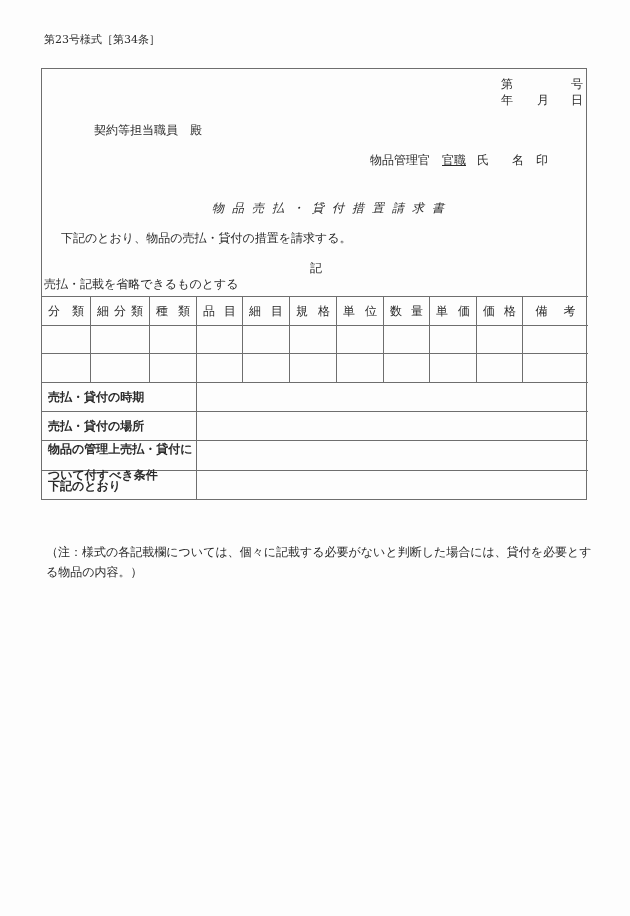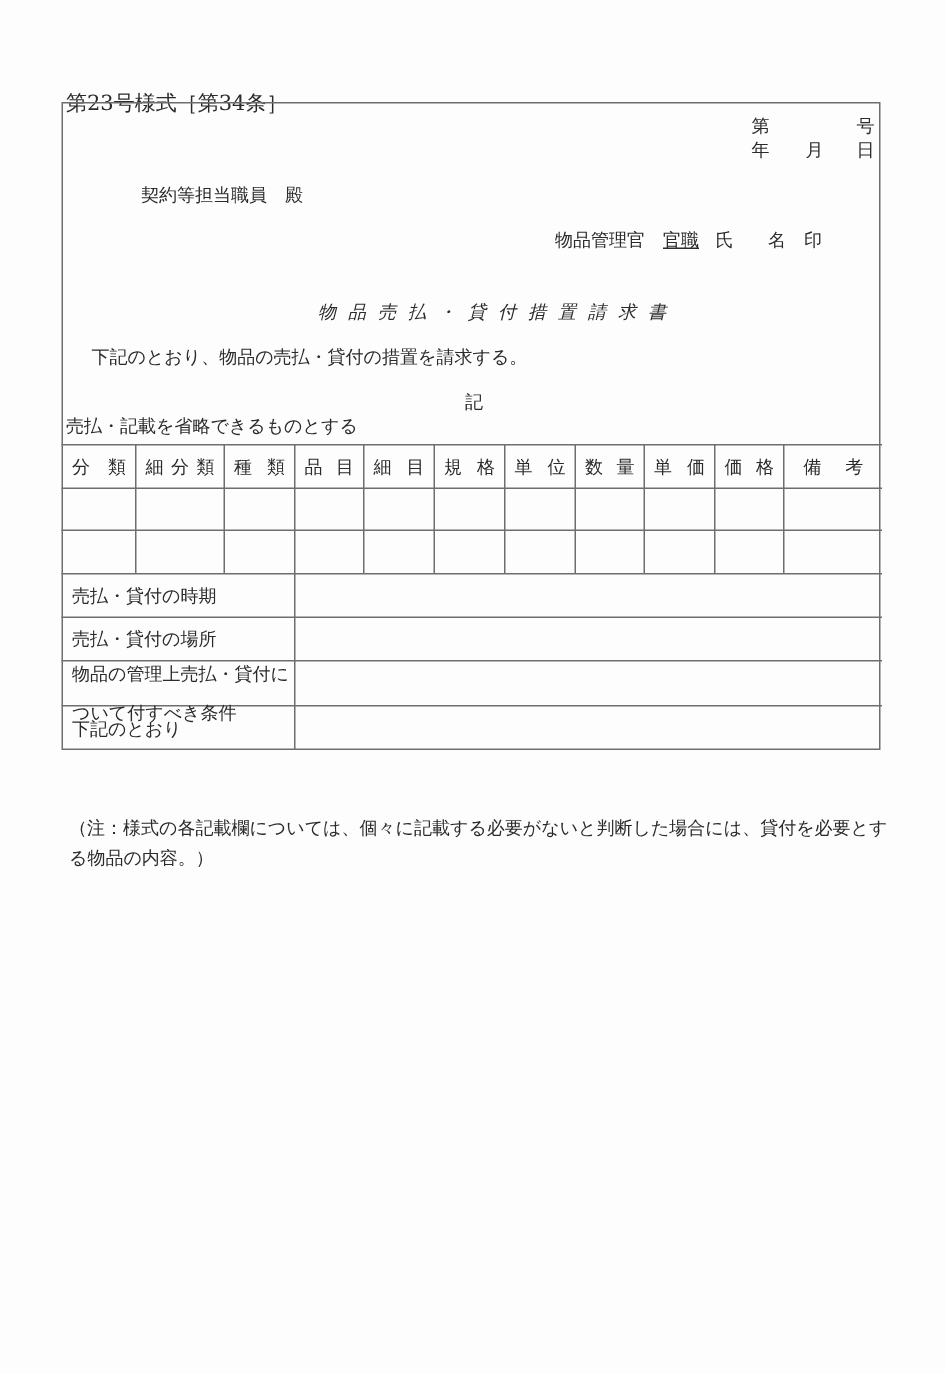--- a/index.html
+++ b/index.html
@@ -2,38 +2,38 @@
 <html><head>
 <meta charset="utf-8">
 <style>
   html, body { margin: 0; padding: 0; background: #fdfdfd; }
   body {
     width: 630px; height: 916px; position: relative; overflow: hidden;
     font-family: "DejaVu Serif", "Liberation Serif", serif;
     color: #2a2a2a; font-size: 12px;
   }
   .abs { position: absolute; white-space: nowrap; }
-  .form-label { left: 44px; top: 60px; font-size: 14px; }
+  .form-label { left: 44px; top: 32px; font-size: 11px; }
   .frame {
     position: absolute; left: 41px; top: 68px; width: 546px; height: 432px;
     border: 1px solid #6e6e6e; box-sizing: border-box;
   }
   .t { font-size: 12px; line-height: 14px; }
   .spaced { letter-spacing: 8px; }
   .grid-line-h { position: absolute; height: 1px; background: #6e6e6e; }
   .grid-line-v { position: absolute; width: 1px; background: #6e6e6e; }
   .hdr-cell {
     position: absolute; top: 297px; height: 28px; display: flex;
     align-items: center; justify-content: space-between; padding: 0 6px;
     box-sizing: border-box; font-size: 12px;
   }
   .hdr-cell.center { justify-content: center; gap: 16px; }
   .data-cell { position: absolute; box-sizing: border-box; }
   .row-label {
-    position: absolute; left: 48px; font-size: 12px; line-height: 14px;
+    position: absolute; left: 48px; font-size: 12px; line-height: 14px; font-weight: bold;
   }
   .note { left: 46px; top: 542px; font-size: 12px; line-height: 20px; white-space: normal; width: 550px; }
 </style>
 </head>
 <body>
 
 <div class="abs form-label">第23号様式［第34条］</div>
 
 <div class="frame"></div>
 

